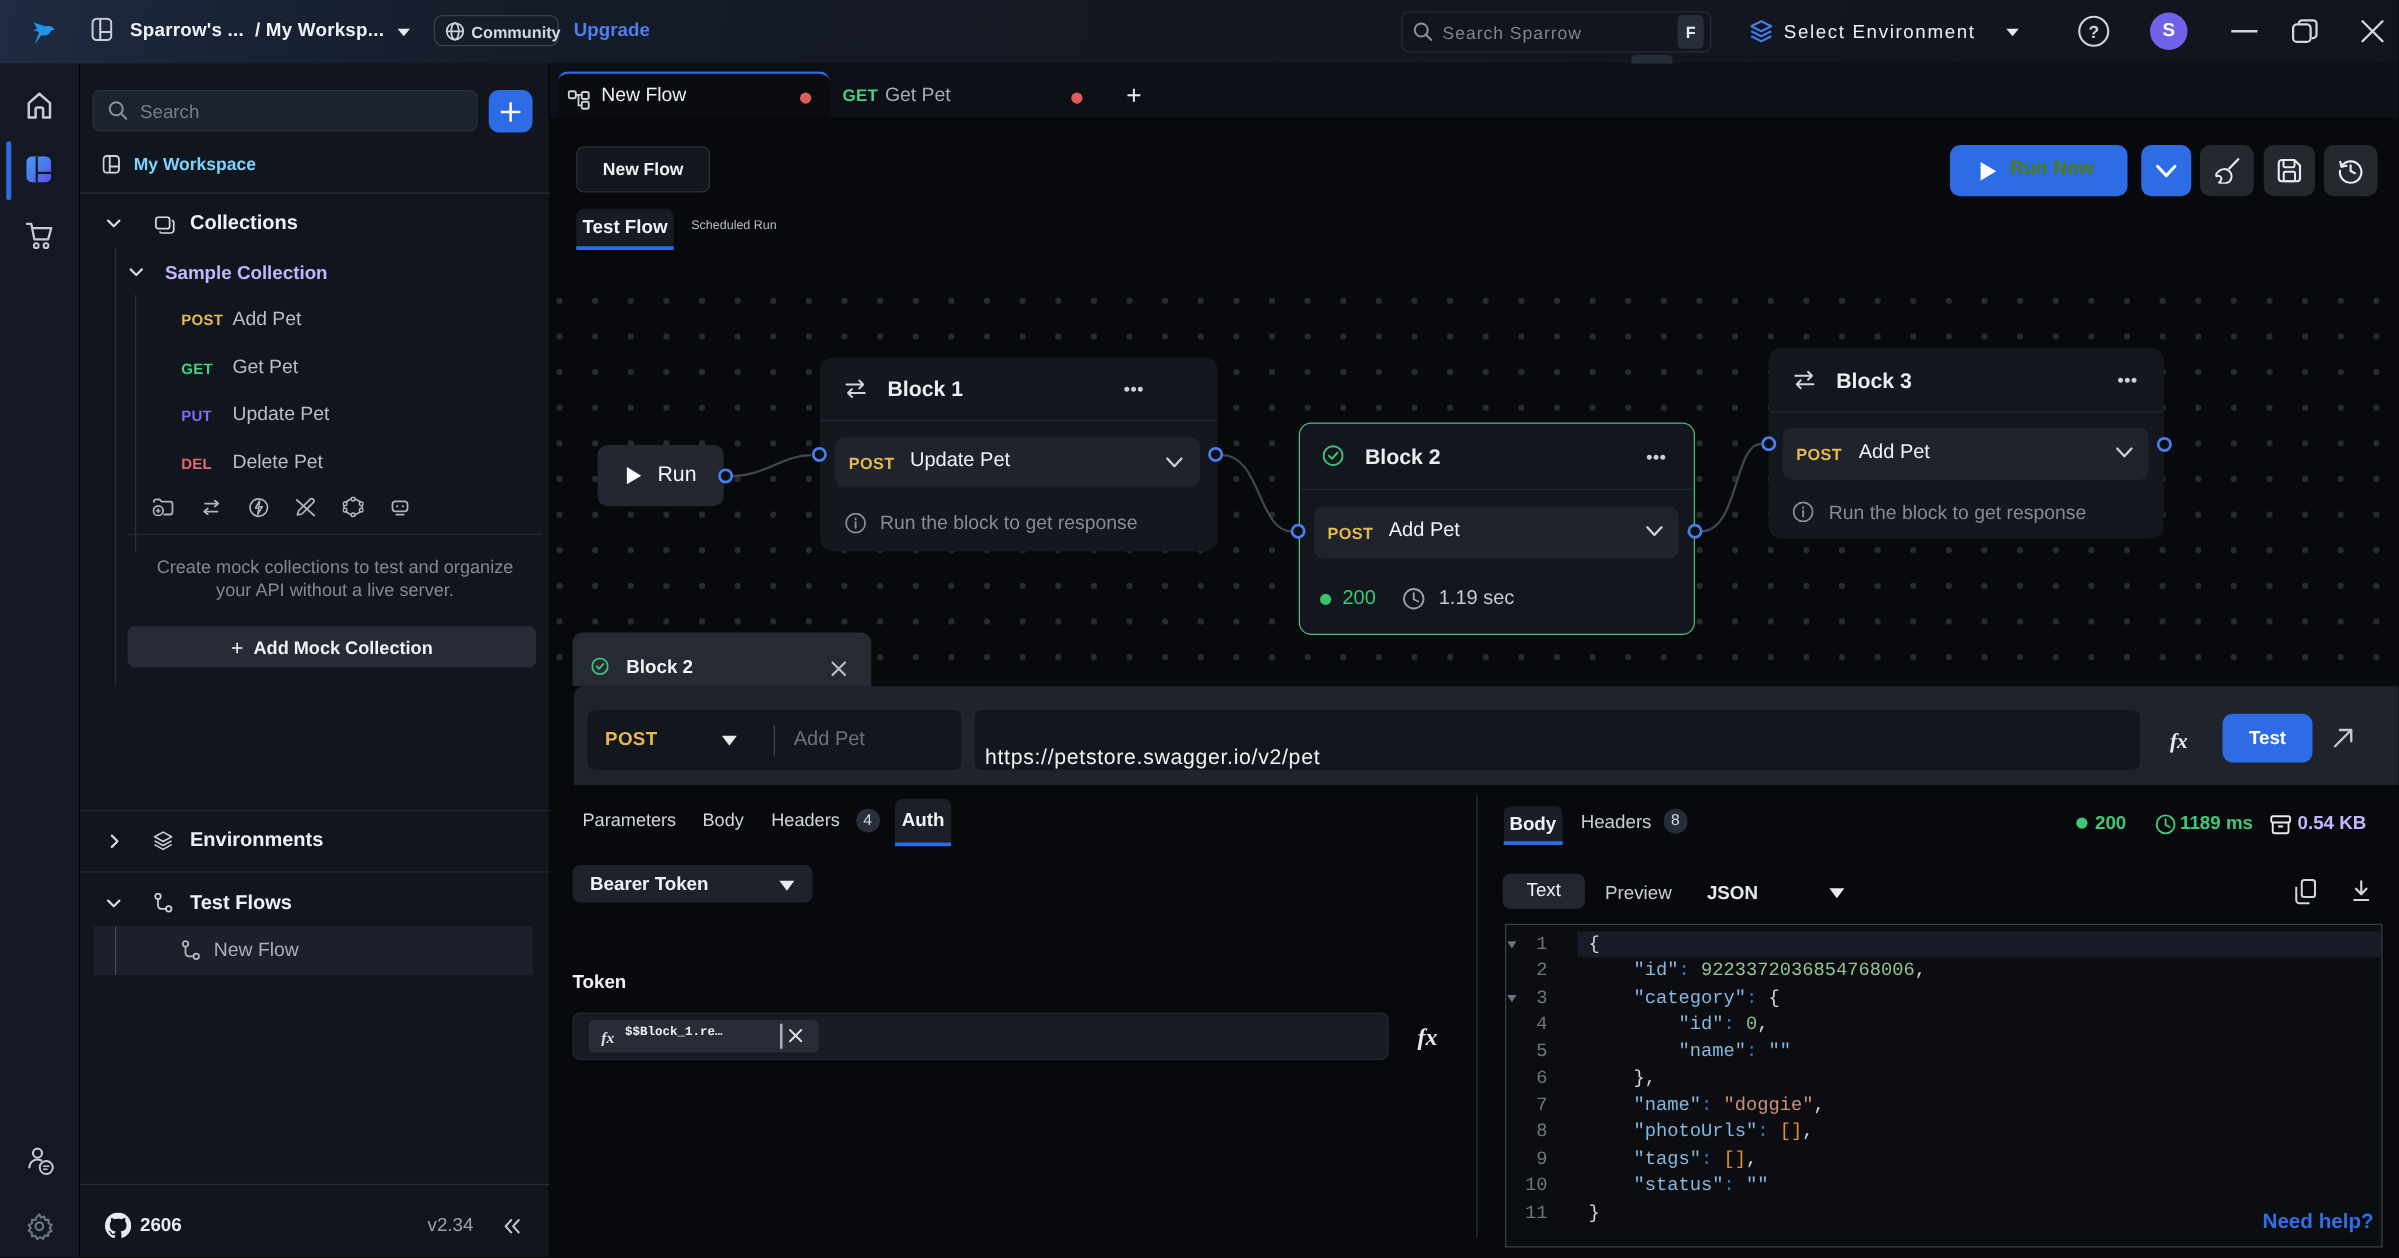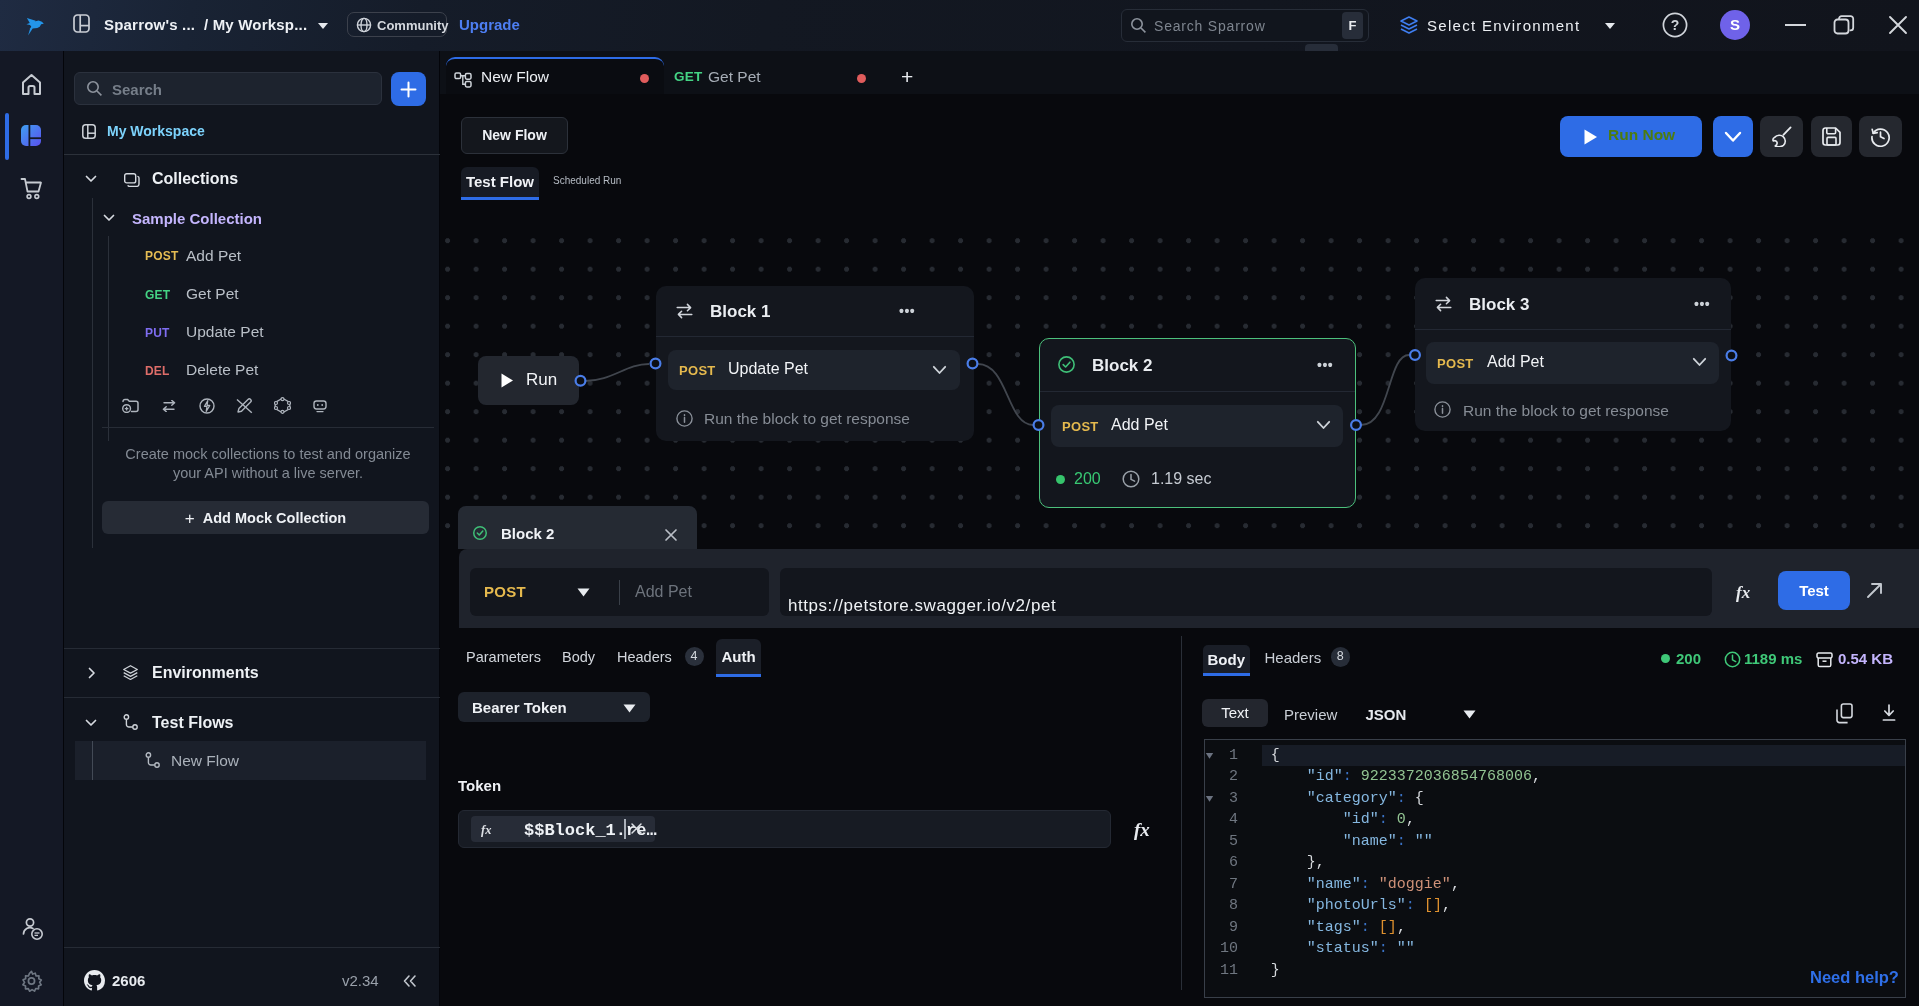--- a/index.html
+++ b/index.html
@@ -118,21 +118,21 @@
     </svg>
   </div>
 
   <div class="abs" id="sidebar" style="left:64px;top:51px;width:376px;height:955px;background:#11151e;border-right:1px solid #04050a;">
 
     <div class="abs" style="left:10px;top:21px;width:308px;height:33px;background:#1d232e;border:1px solid #2b313d;border-radius:6px;"></div>
     <svg class="abs" style="left:22px;top:29px" width="17" height="17" viewBox="0 0 17 17">
       <circle cx="7" cy="7" r="5.2" fill="none" stroke="#8d939d" stroke-width="1.6"></circle>
       <line x1="11" y1="11" x2="15.4" y2="15.4" stroke="#8d939d" stroke-width="1.6"></line>
     </svg>
-    <div class="abs" style="left:48px;top:29.5px;font-size:15px;color:#767e89;font-weight:bold;">Search</div>
+    <div class="abs" style="left:48px;top:29.5px;font-size:15px;color:#767e89;">Search</div>
     <div class="abs" style="left:327px;top:21px;width:35px;height:34px;background:#2e6ce6;border-radius:8px;"></div>
     <svg class="abs" style="left:336px;top:30px" width="17" height="17" viewBox="0 0 17 17">
         <path d="M8.5 1.5 V15.5 M1.5 8.5 H15.5" stroke="#fff" stroke-width="2" stroke-linecap="round"></path>
       </svg>
 
     <svg class="abs" style="left:18px;top:73px" width="14" height="15" viewBox="0 0 14 15">
       <rect x="0.8" y="0.8" width="12.4" height="13.4" rx="2.8" fill="none" stroke="#ced2d8" stroke-width="1.5"></rect>
       <line x1="5.8" y1="0.8" x2="5.8" y2="14.2" stroke="#ced2d8" stroke-width="1.5"></line>
       <line x1="5.8" y1="9.2" x2="13.2" y2="9.2" stroke="#ced2d8" stroke-width="1.5"></line>
     </svg>
@@ -424,21 +424,21 @@
     <div class="abs" style="left:32px;top:647.5px;font-size:15px;font-weight:bold;color:#eef1f5;">Bearer Token</div>
     <svg class="abs" style="left:182px;top:652px" width="15" height="11" viewBox="0 0 15 11">
         <path d="M1.5 1.5 L13.5 1.5 L7.5 9.5 Z" fill="#e8ebef"></path>
       </svg>
     <div class="abs" style="left:18px;top:726px;font-size:15px;font-weight:bold;color:#f0f2f6;">Token</div>
     <div class="abs" style="left:18px;top:759px;width:653px;height:38px;background:#171b23;border:1px solid #242933;border-radius:6px;"></div>
     <div class="abs" style="left:30.5px;top:765px;width:184px;height:26px;background:#272c37;border-radius:4px;"></div>
     <svg class="abs" style="left:40px;top:770px" width="17" height="16" viewBox="0 0 17 16">
       <text x="1" y="13" font-size="12.5" font-style="italic" font-weight="bold" fill="#dde0e5" font-family="Liberation Serif">fx</text>
     </svg>
-    <div class="abs" style="left:60px;top:770px;font-size:17px;font-weight:bold;color:#eef1f5;font-family:'Liberation Mono',monospace;margin-left:24px;">$$Block_1.re…</div>
+    <div class="abs" style="left:60px;top:770px;font-size:10px;font-weight:bold;color:#eef1f5;font-family:'Liberation Mono',monospace;">$$Block_1.re…</div>
     <div class="abs" style="left:184px;top:768px;width:1.5px;height:20px;background:#aab0b9;"></div>
     <svg class="abs" style="left:190px;top:771px" width="13" height="13" viewBox="0 0 13 13">
         <path d="M2 2 L11 11 M11 2 L2 11" stroke="#dde0e5" stroke-width="1.5" stroke-linecap="round"></path>
       </svg>
     <svg class="abs" style="left:692px;top:765px" width="28" height="26" viewBox="0 0 28 26">
       <text x="2" y="20" font-size="19" font-style="italic" font-weight="bold" fill="#e8ebef" font-family="Liberation Serif">fx</text>
     </svg>
 
     <div class="abs" style="left:741px;top:585px;width:1px;height:354px;background:#2a2f38;"></div>
 

